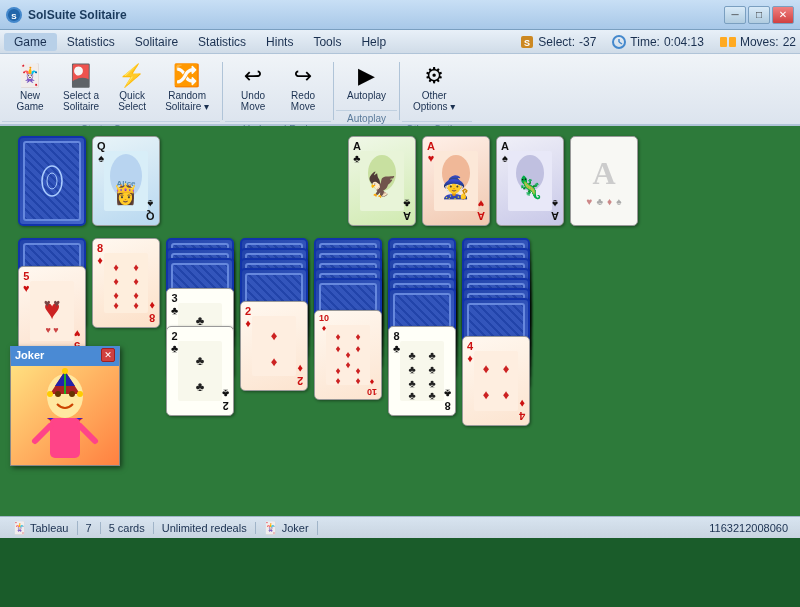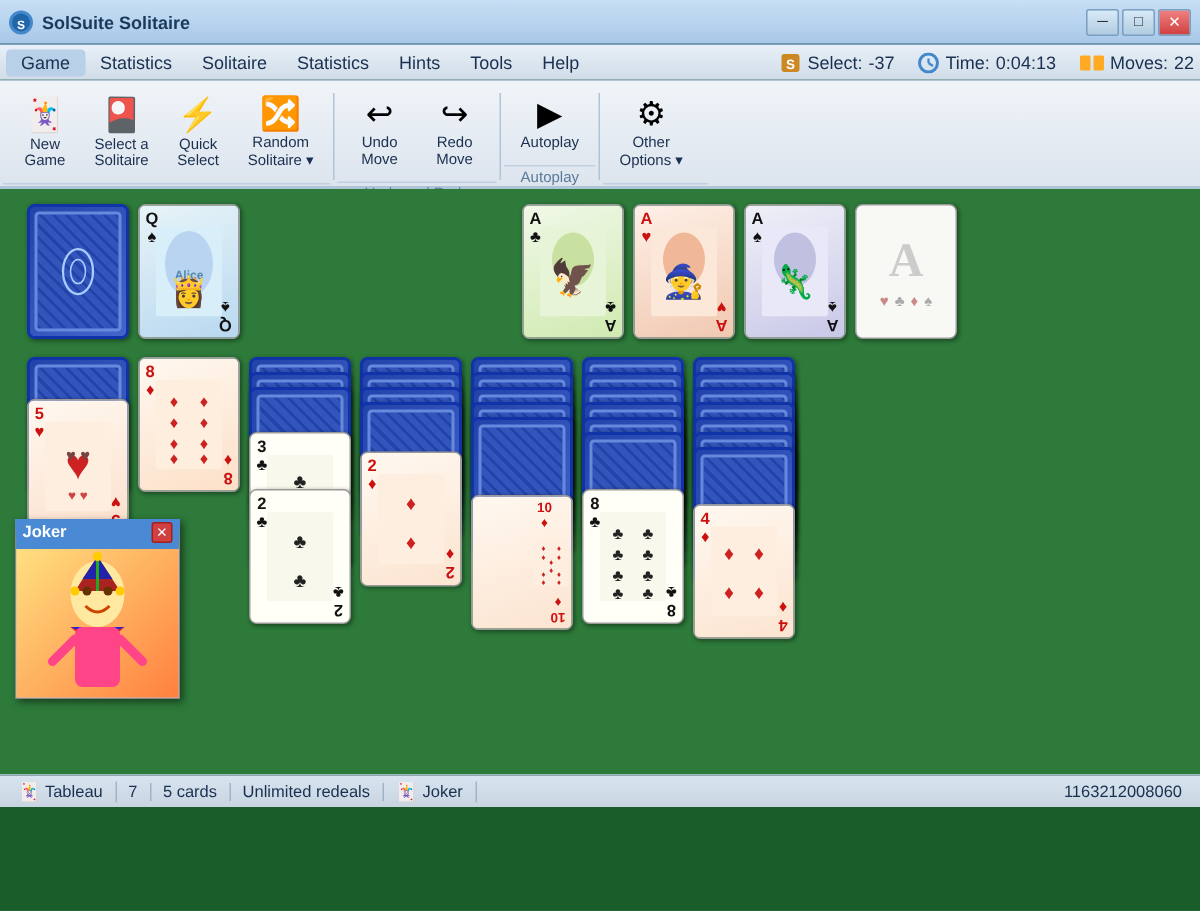--- a/index.html
+++ b/index.html
@@ -436,21 +436,21 @@
     </div>
   <div class="card card-back" style="left:314px; top:132px;">
       <div class="card-back-inner"></div>
     </div>
   <div class="card card-back" style="left:314px; top:142px;">
       <div class="card-back-inner"></div>
     </div>
   <div class="card card-back" style="left:314px; top:152px;">
       <div class="card-back-inner"></div>
     </div>
-  <div class="card" style="left:314px; top:204px; background: linear-gradient(160deg, #fff8f0, #fce4d0); padding-left: 39px;">
+  <div class="card" style="left:314px; top:184px; background: linear-gradient(160deg, #fff8f0, #fce4d0);">
     <div class="card-face">
       <div class="card-corner-tl red" style="font-size:9px;">10<br>♦</div>
       <div style="width:100%;height:100%;display:flex;align-items:center;justify-content:center;">
         <svg width="44" height="60" viewBox="0 0 44 60">
           <rect width="44" height="60" fill="#feeee0" rx="2"></rect>
           <text x="12" y="15" text-anchor="middle" font-size="10" fill="#cc2222">♦</text>
           <text x="32" y="15" text-anchor="middle" font-size="10" fill="#cc2222">♦</text>
           <text x="12" y="27" text-anchor="middle" font-size="10" fill="#cc2222">♦</text>
           <text x="32" y="27" text-anchor="middle" font-size="10" fill="#cc2222">♦</text>
           <text x="22" y="33" text-anchor="middle" font-size="10" fill="#cc2222">♦</text>

